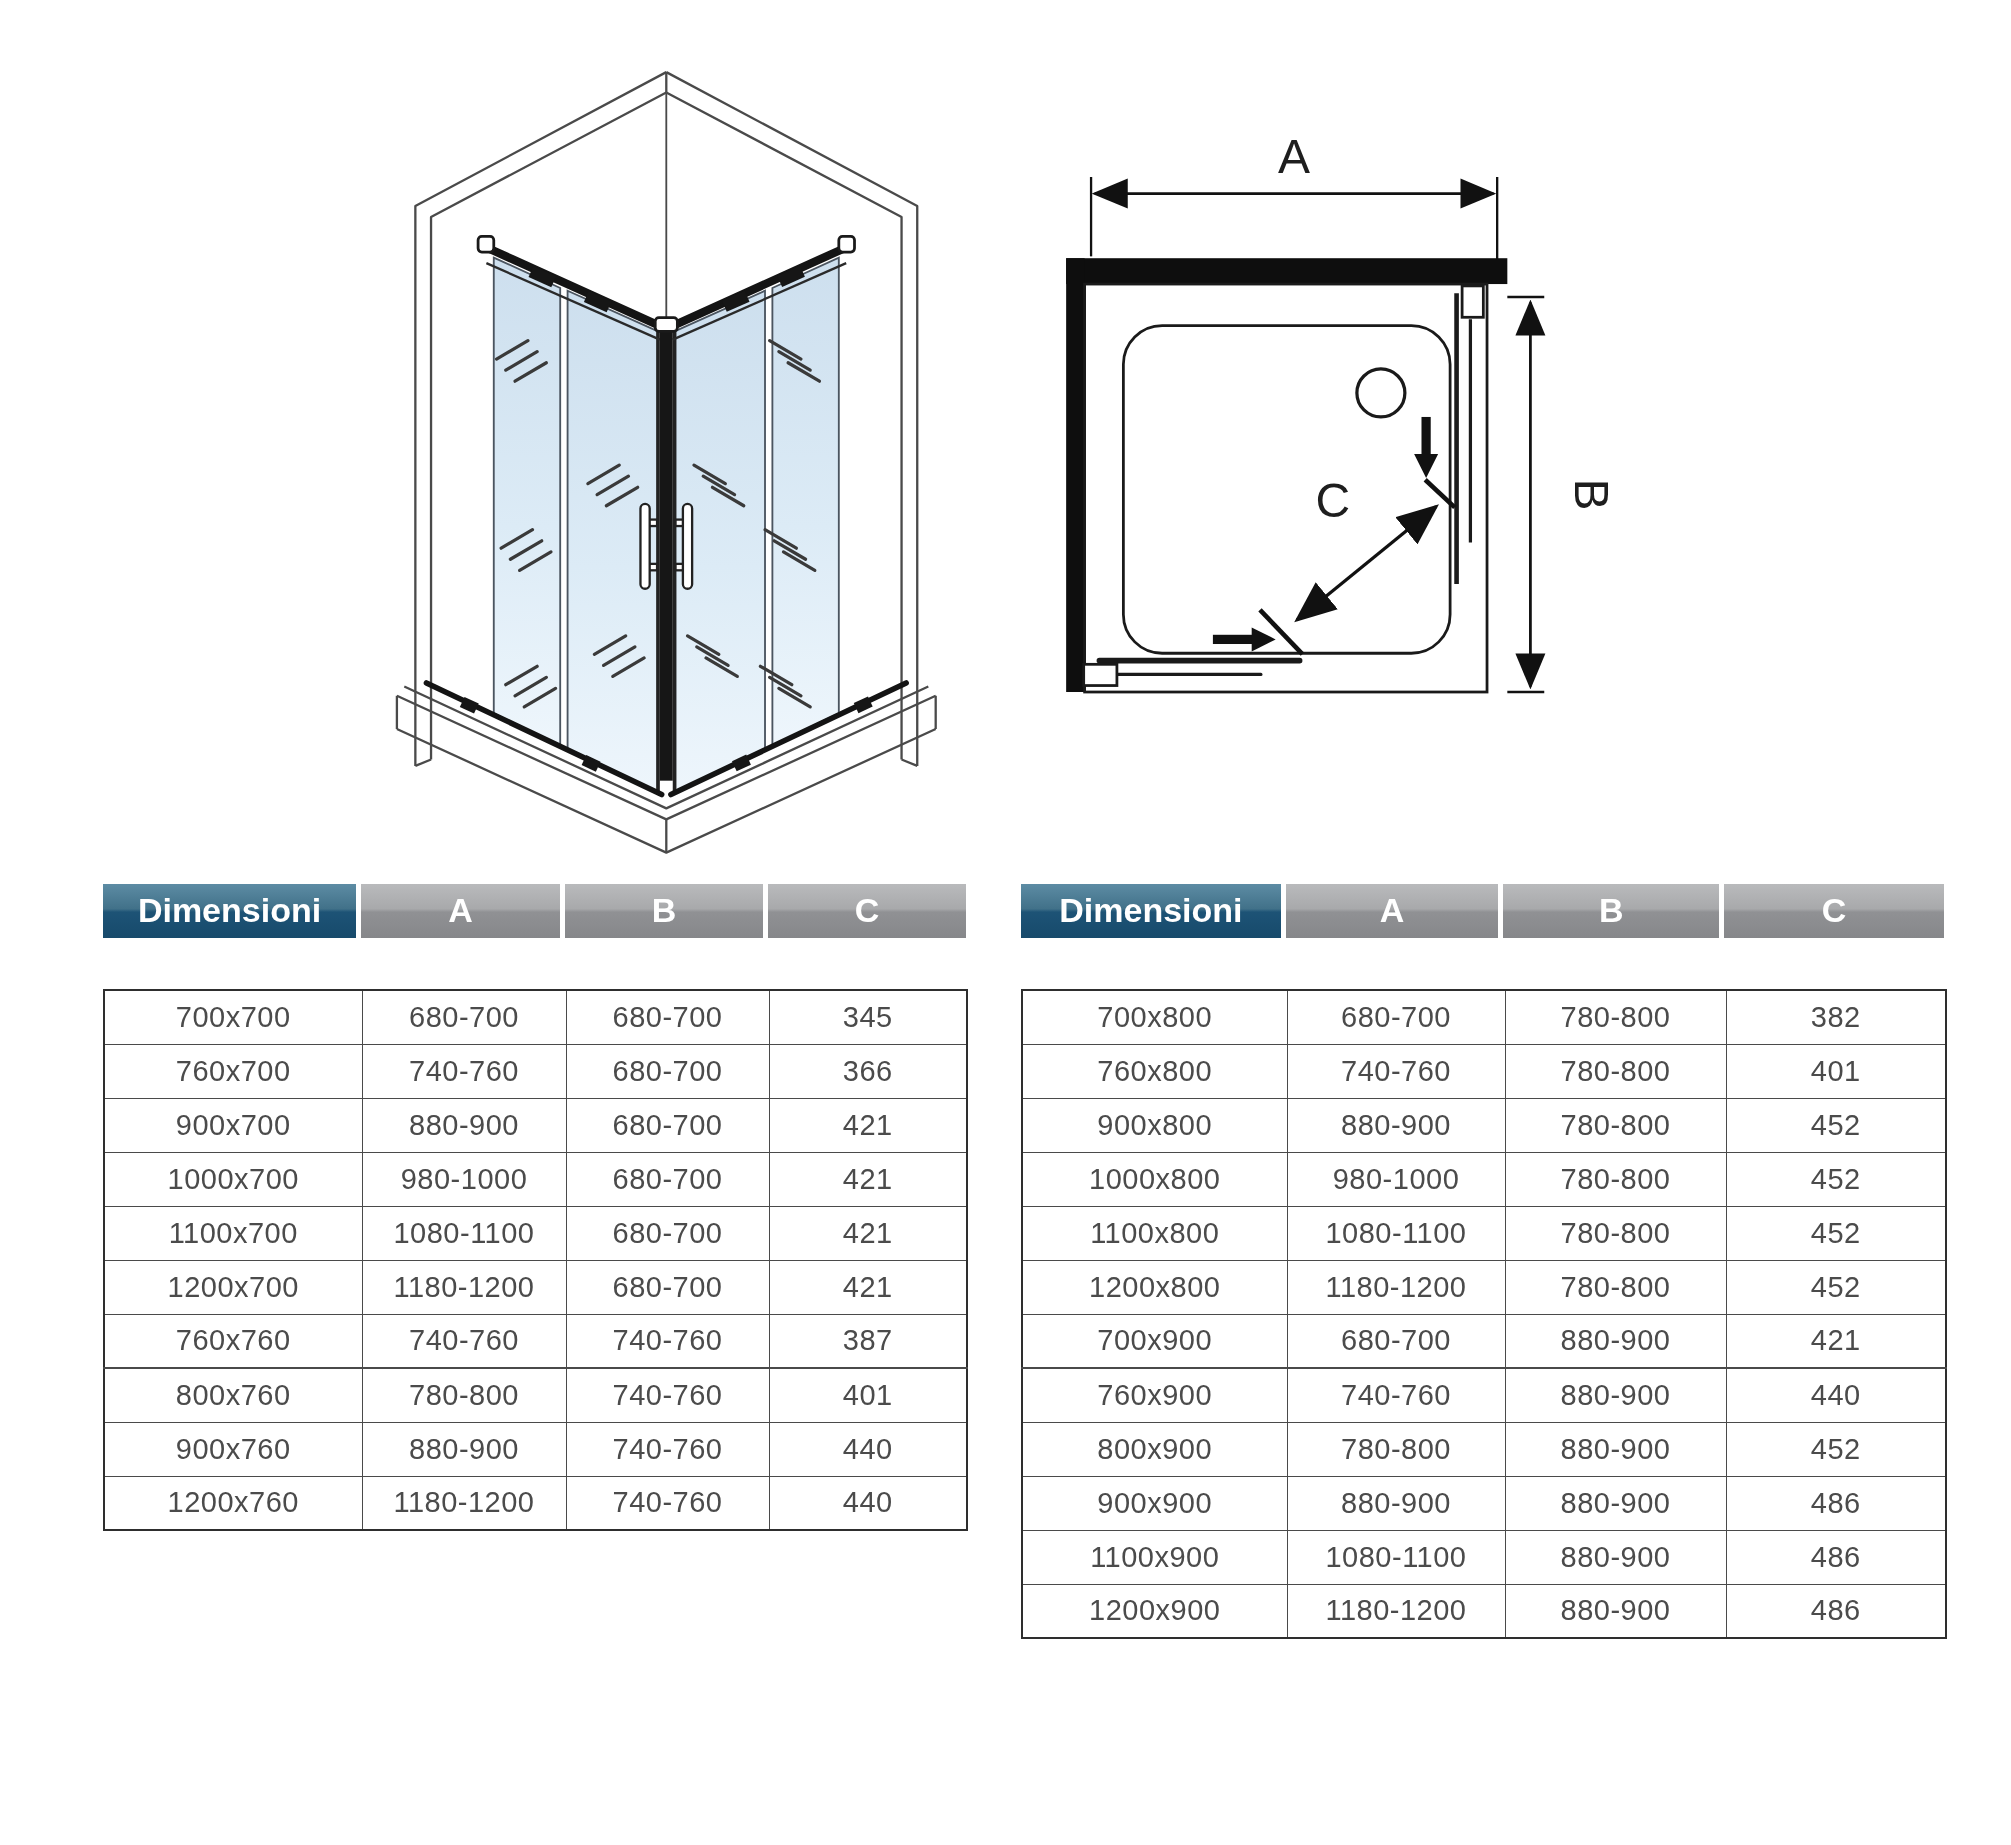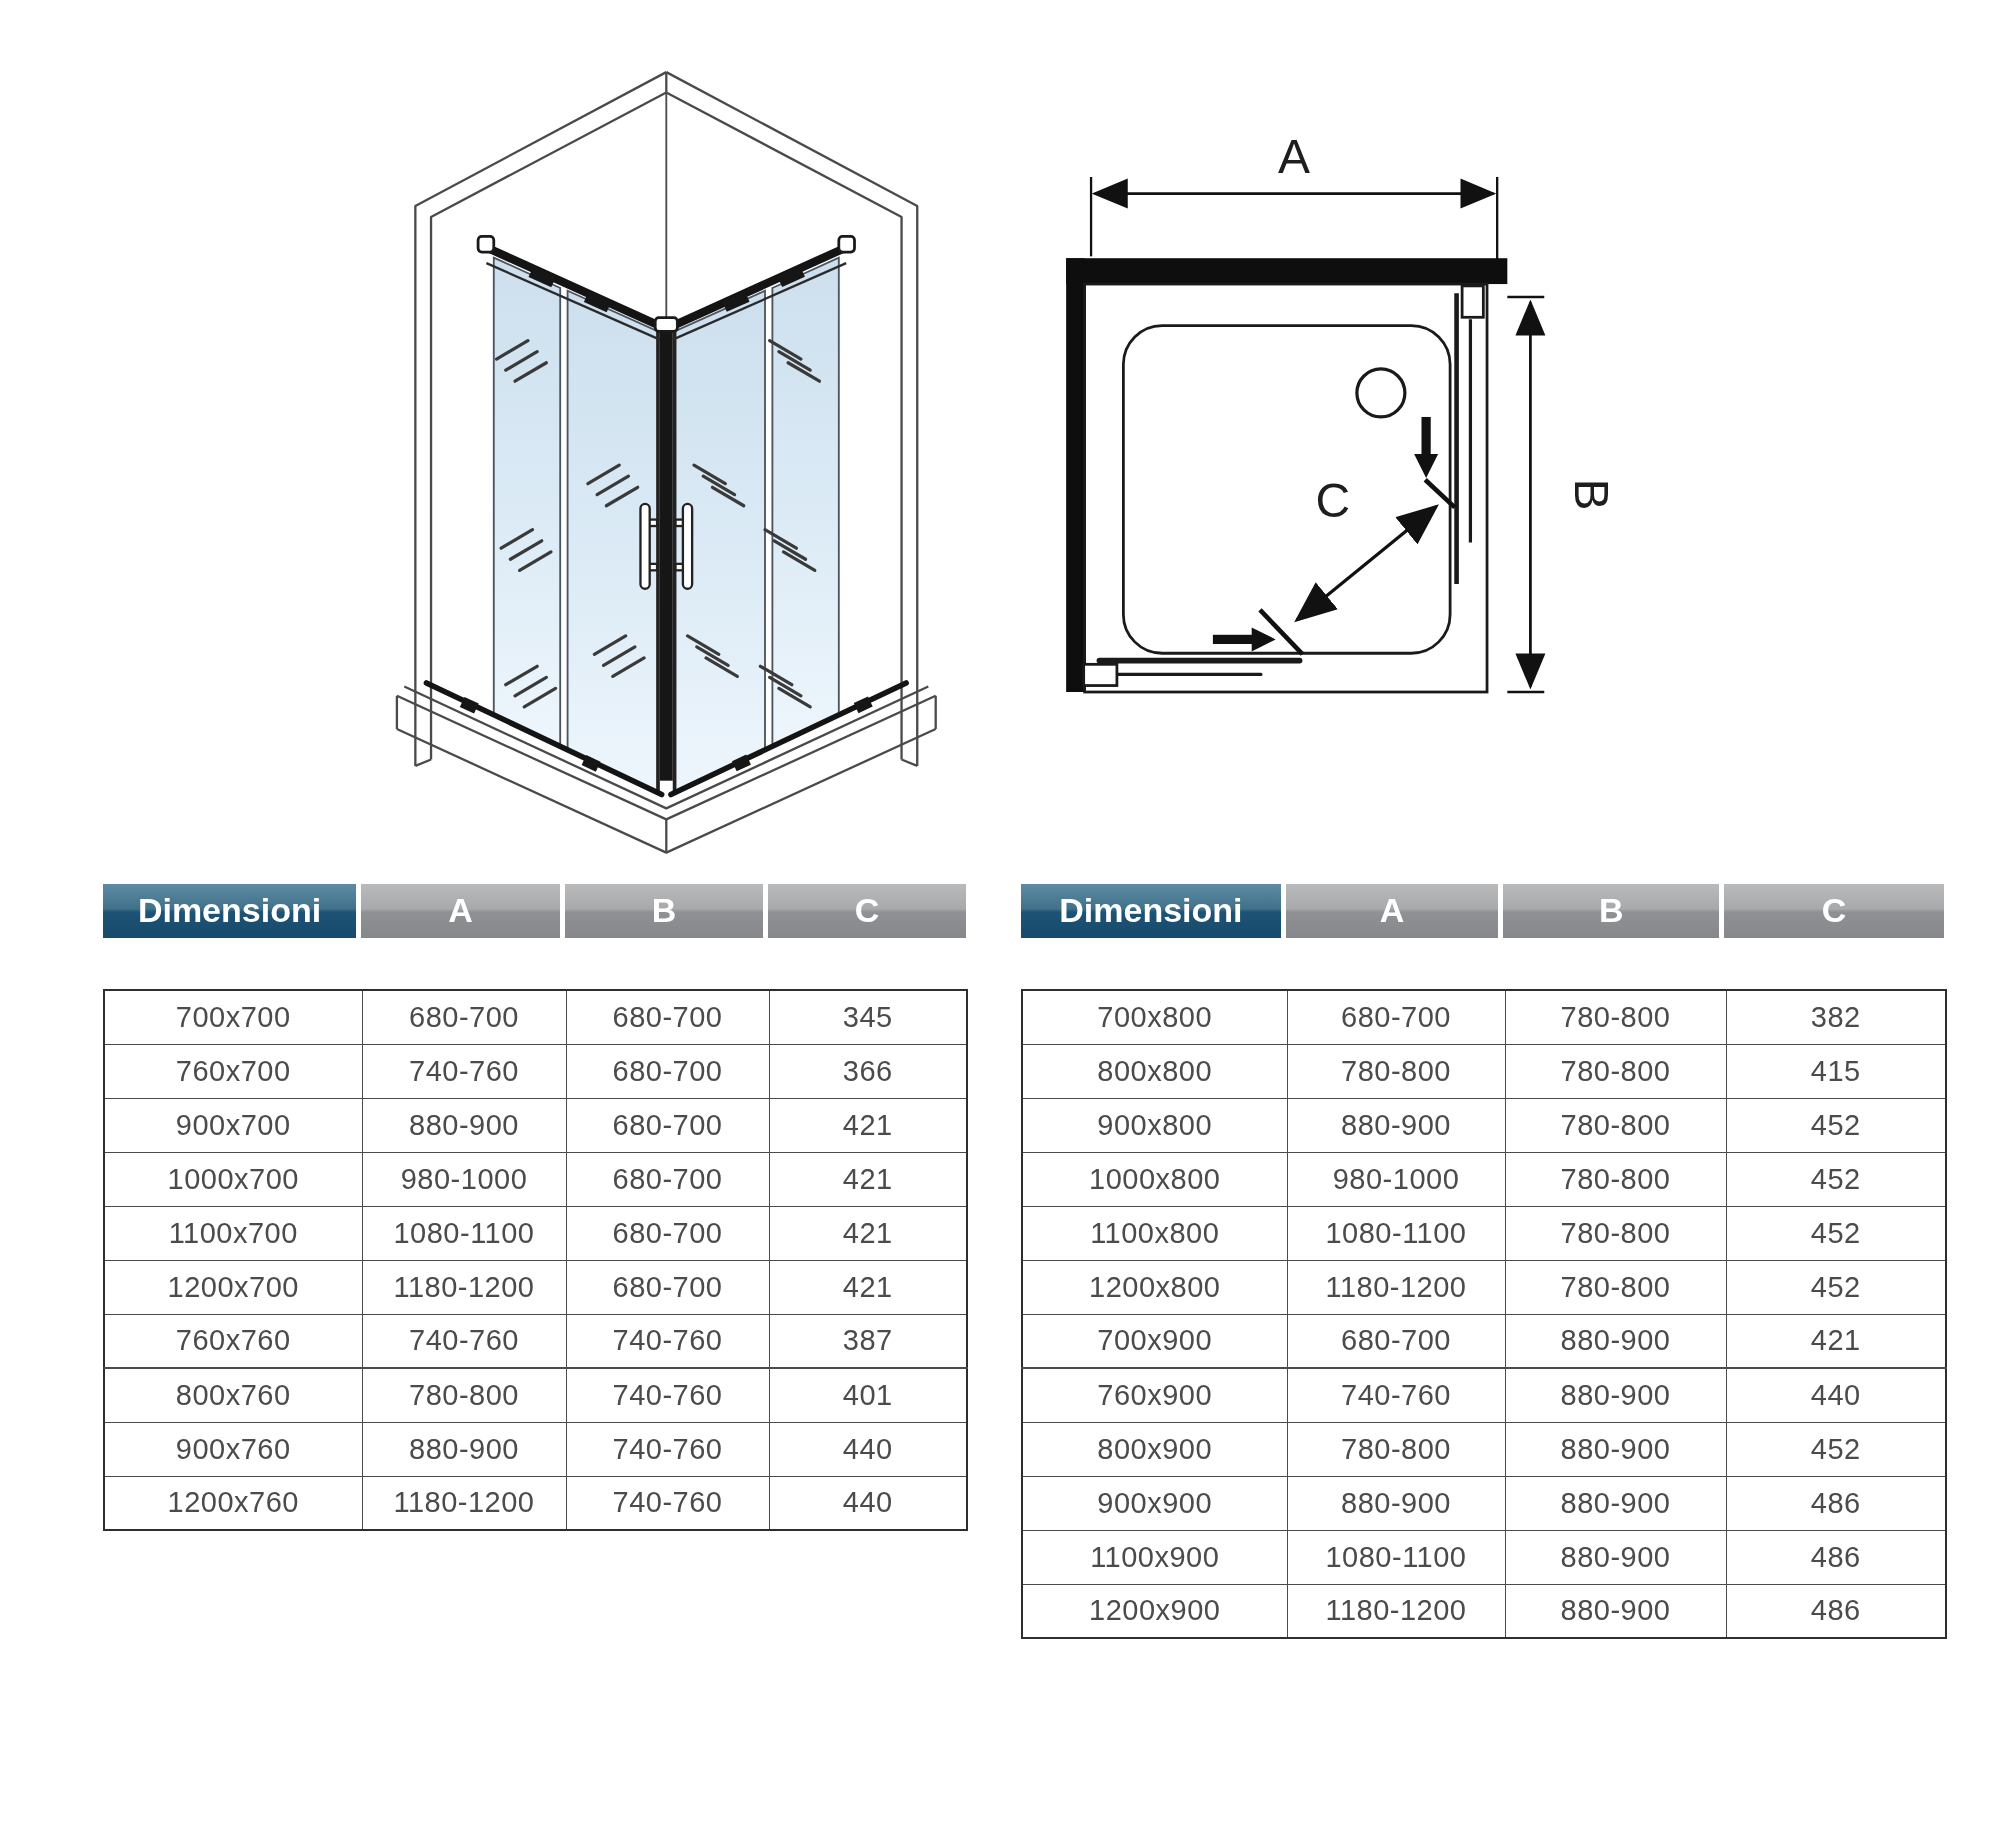--- a/index.html
+++ b/index.html
@@ -300,24 +300,24 @@
           <col style="width:220px">
         </colgroup>
       <tbody>
           <tr>
             <td>700x800</td>
             <td>680-700</td>
             <td>780-800</td>
             <td>382</td>
           </tr>
           <tr>
-            <td>800x800</td>
-            <td>780-800</td>
-            <td>780-800</td>
-            <td>415</td>
+            <td>760x800</td>
+            <td>740-760</td>
+            <td>780-800</td>
+            <td>401</td>
           </tr>
           <tr>
             <td>900x800</td>
             <td>880-900</td>
             <td>780-800</td>
             <td>452</td>
           </tr>
           <tr>
             <td>1000x800</td>
             <td>980-1000</td>

